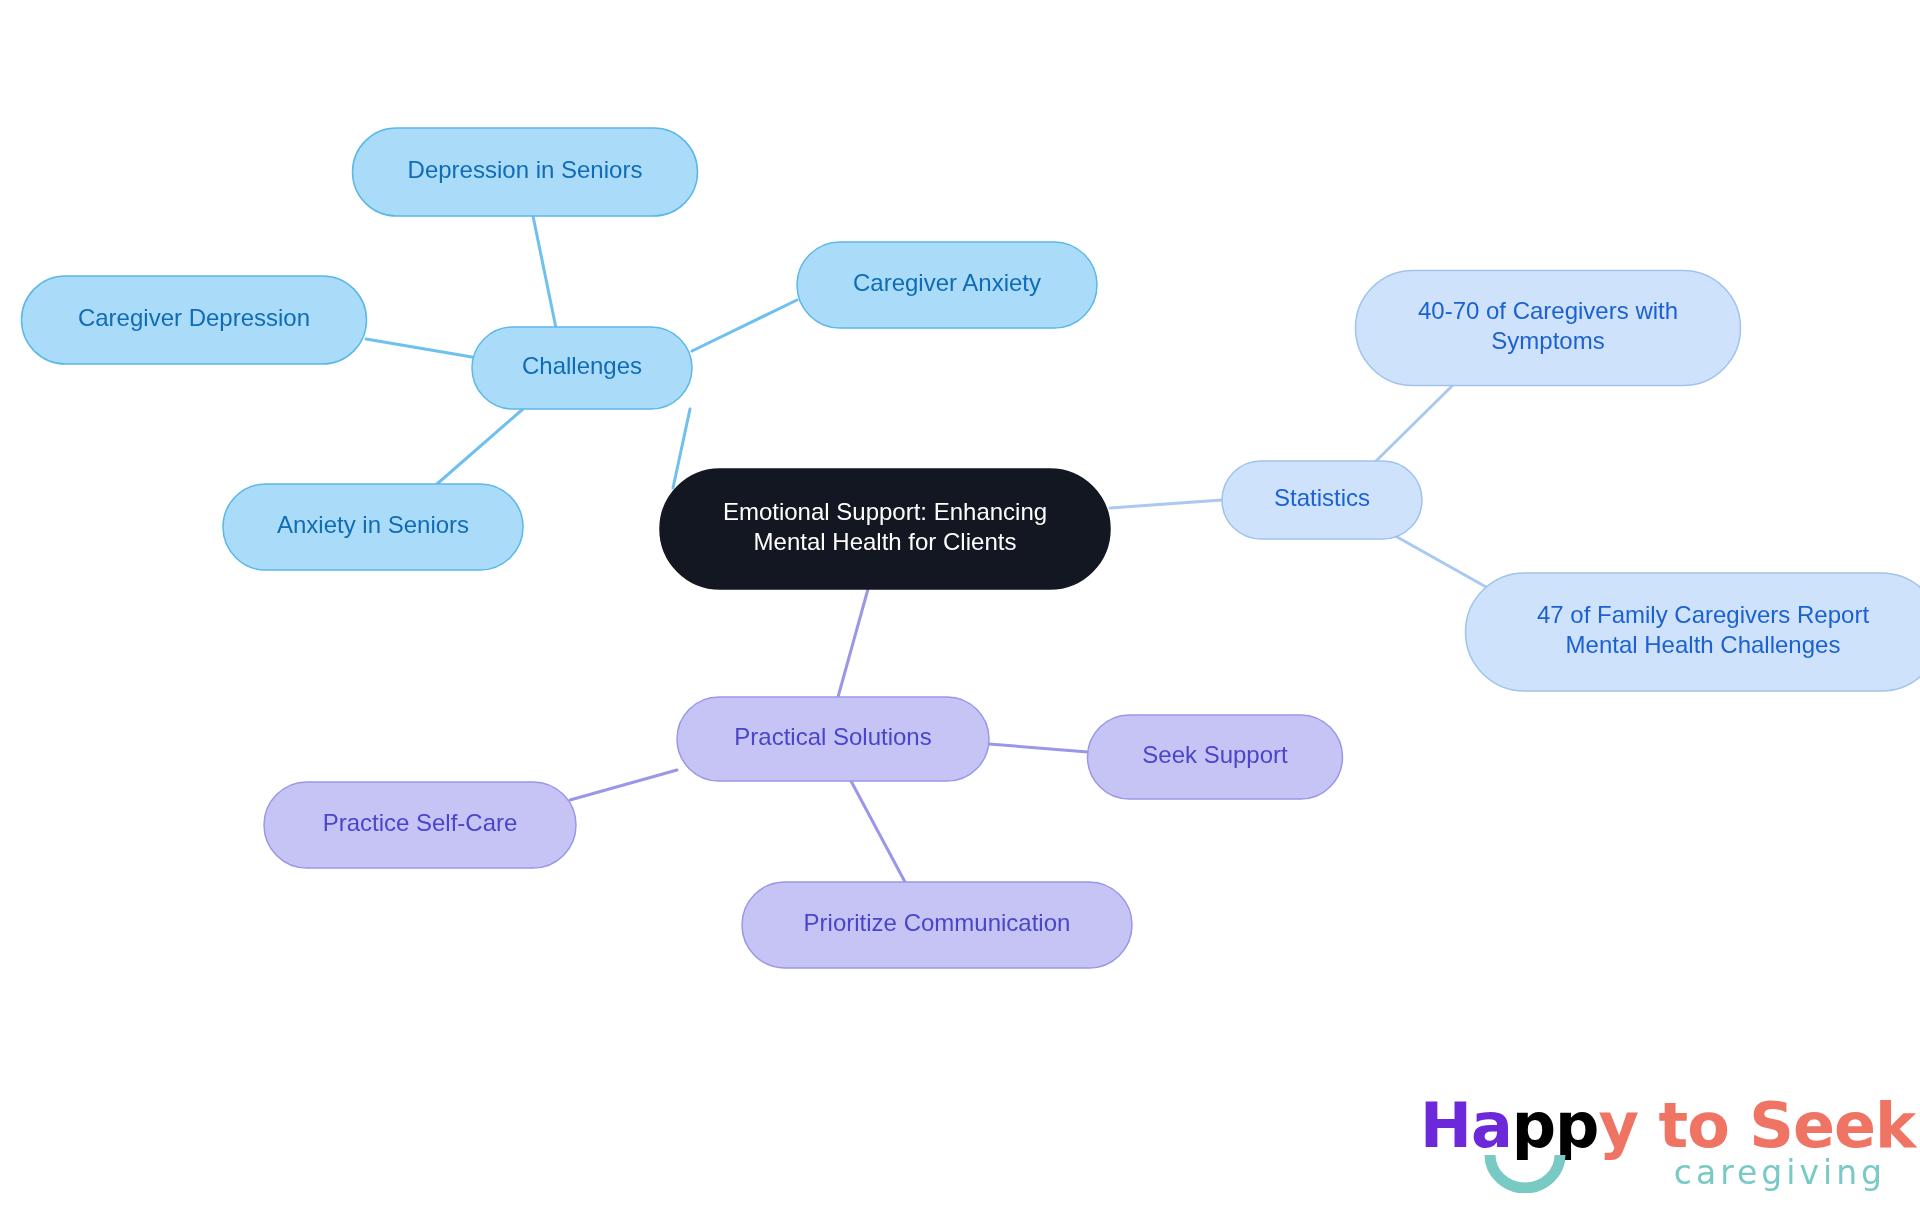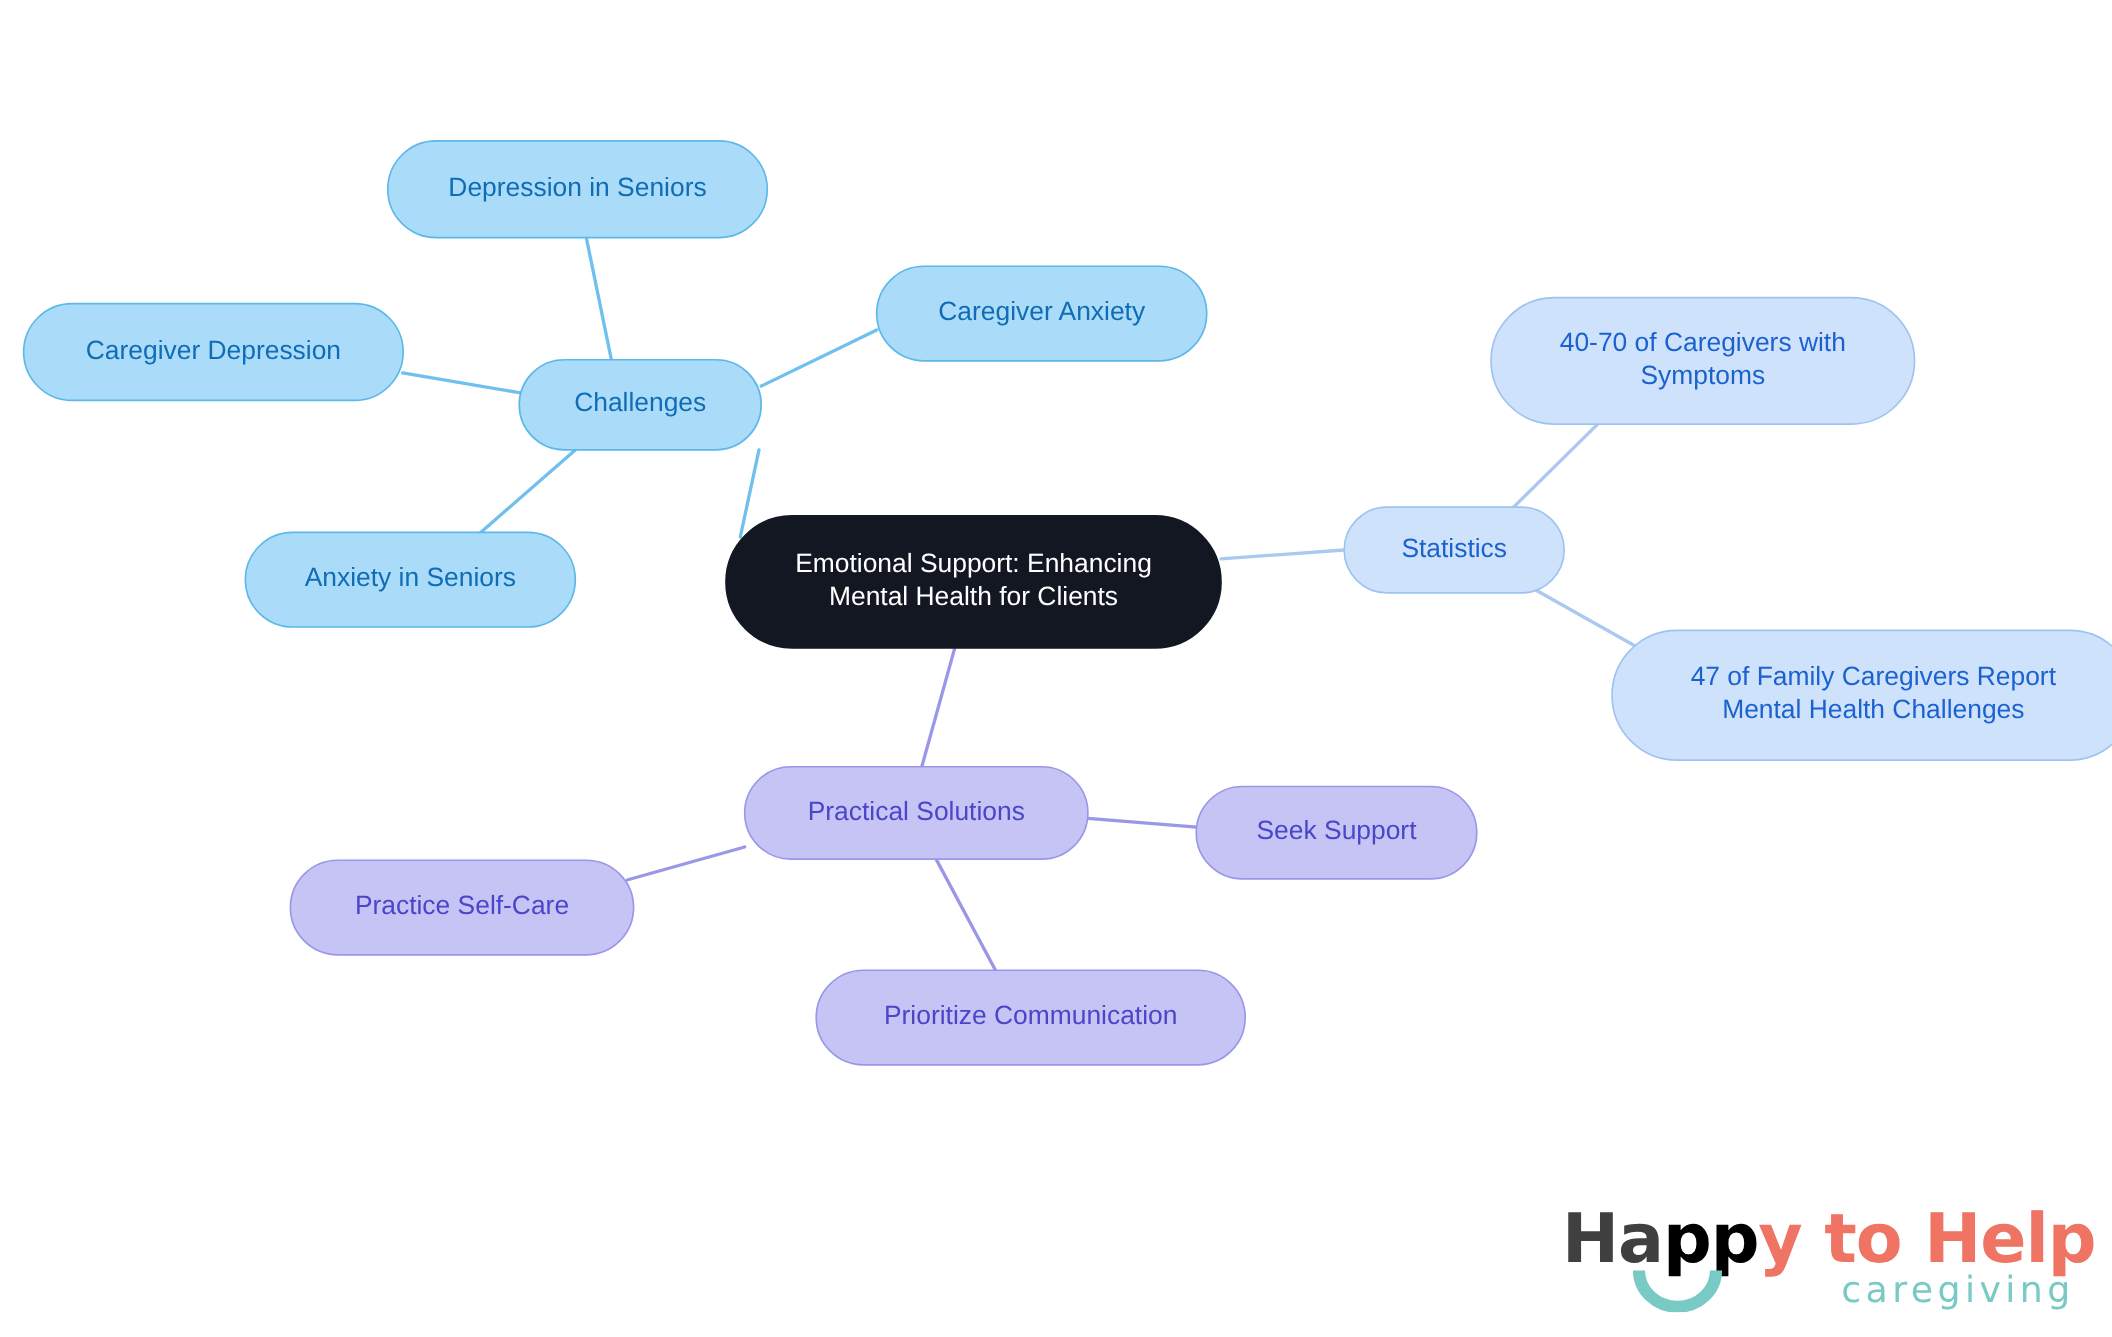--- a/index.html
+++ b/index.html
@@ -108,19 +108,19 @@
       </g>
       <g>
         <rect x="660" y="469" width="450" height="120" rx="60" ry="60" fill="#121722" stroke="#121722" stroke-width="1.5"></rect>
         <text class="node-label" x="885" y="514" fill="#ffffff" font-size="24"><tspan x="885" dy="0">Emotional Support: Enhancing</tspan><tspan x="885" dy="30">Mental Health for Clients</tspan></text>
       </g>
     </g>
 </svg>
 
 <div class="logo-wrap">
   <div class="logo-main">
-    <span style="color: #404040;">Ha</span><span style="color: #000000;">pp</span><span style="color: rgb(239, 116, 100);">y to Help</span>
+    <span style="color: #6d28d9;">Ha</span><span style="color: #000000;">pp</span><span style="color: rgb(239, 116, 100);">y to Seek</span>
   </div>
   <svg class="logo-smile" width="90" height="40" viewBox="0 0 90 40" style="position:absolute;left:60px;top:58px;">
     <path d="M10 2 A 35 33 0 0 0 80 2" fill="none" stroke="#79c9c4" stroke-width="11" stroke-linecap="butt"></path>
   </svg>
   <div class="logo-sub" style="color: rgb(121, 201, 196);">caregiving</div>
 </div>
 
 </body></html>

